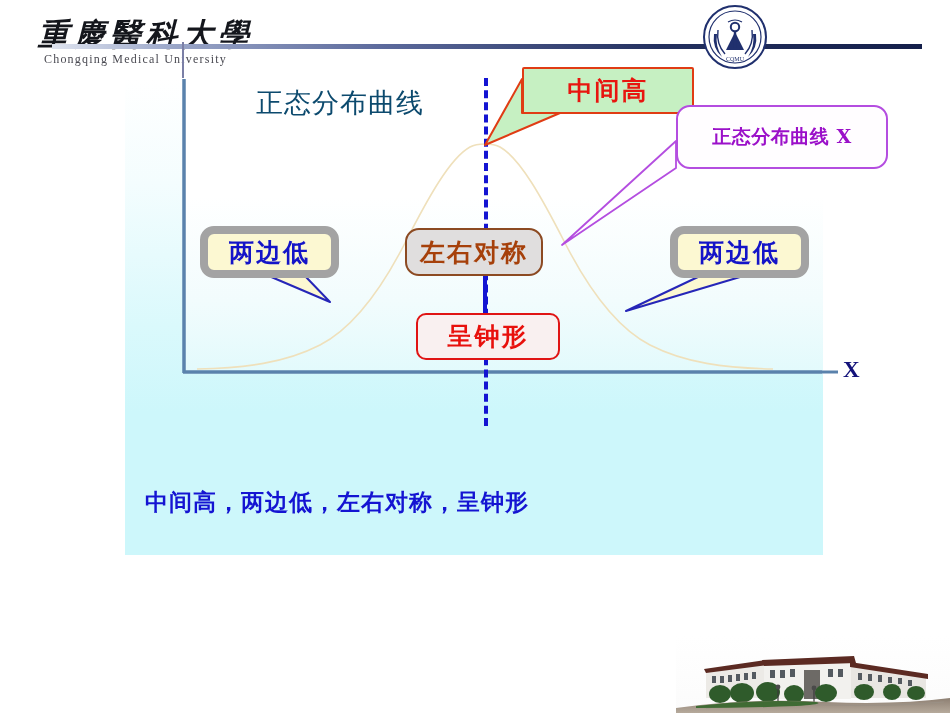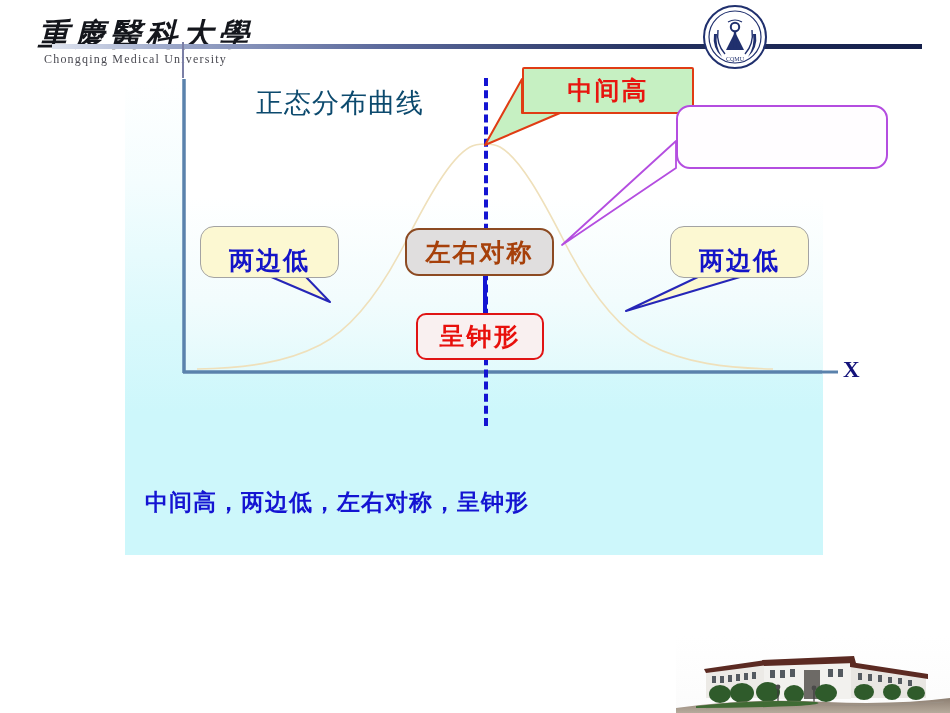--- a/index.html
+++ b/index.html
@@ -147,48 +147,47 @@
     font-weight: bold;
     color: #9b10c9;
     line-height: 1.24;
     letter-spacing: 0.5px;
   }
 
   
   .callout-low {
     width: 139px; height: 52px;
     background: #fcf8d2;
-    border: 1px solid #a3a3a3;
+    border: 8px solid #a3a3a3;
     border-radius: 14px;
     font-size: 25px;
     font-weight: bold;
     color: #1414c8;
     letter-spacing: 2px;
-    align-items: flex-end;
   }
   #callout-low-left  { left: 200px; top: 226px; }
   #callout-low-right { left: 670px; top: 226px; }
 
   
   #callout-symmetry {
     left: 405px; top: 228px;
-    width: 149px; height: 48px;
+    width: 138px; height: 48px;
     background: #e0dede;
     border: 2px solid #8c4a22;
     border-radius: 14px;
     font-size: 25px;
     font-weight: bold;
     color: #a6400a;
     letter-spacing: 2px;
   }
 
   
   #callout-bell {
     left: 416px; top: 313px;
-    width: 128px; height: 47px;
+    width: 144px; height: 47px;
     background: #f9f0f0;
     border: 2px solid #e01414;
     border-radius: 10px;
     font-size: 25px;
     font-weight: bold;
     color: #e8100c;
     letter-spacing: 2px;
   }
 
   #summary-line {
@@ -269,20 +268,21 @@
 
 <div id="chart-title" class="cn">正态分布曲线</div>
 
 <div id="axis-x-label">X</div>
 
 <div class="callout cn" id="callout-peak">
   <span>中间高</span>
 </div>
 
 <div class="callout cn" id="callout-continuous">
+  <span>正态分布曲线 X</span>
 </div>
 
 <div class="callout callout-low cn" id="callout-low-left">
   <span>两边低</span>
 </div>
 
 <div class="callout cn" id="callout-symmetry">
   <span>左右对称</span>
 </div>
 

